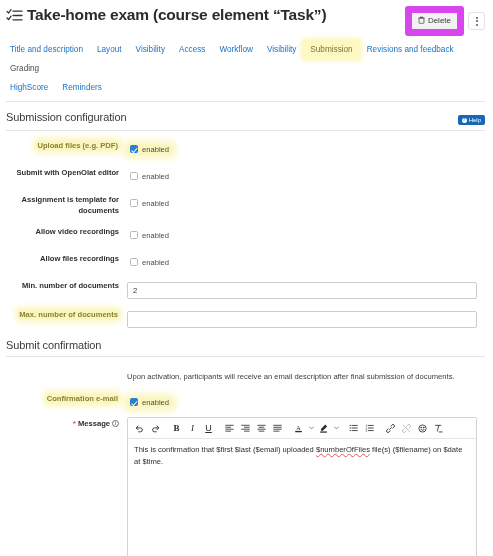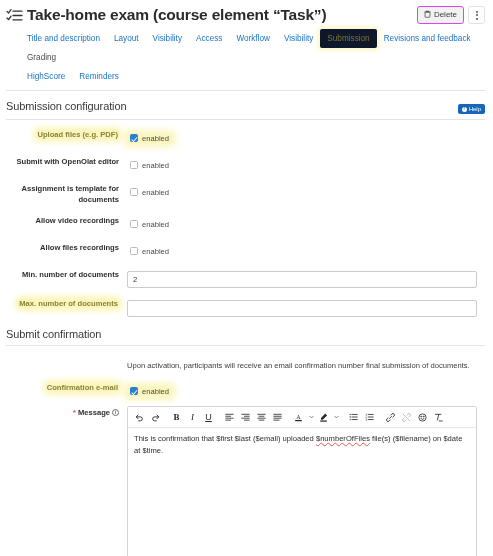--- a/index.html
+++ b/index.html
@@ -21,44 +21,44 @@
   .title-wrap { display: flex; align-items: center; flex: 1; min-width: 0; }
   .task-icon { width: 17px; height: 17px; flex: none; margin-right: 4px; color: #333; }
   .page-title {
     font-size: 15.5px; font-weight: bold; color: #2b2b2b;
     letter-spacing: -0.2px; white-space: nowrap;
     line-height: 20px;
   }
   .header-actions { display: flex; align-items: center; gap: 4px; margin-top: 1px; }
   .btn-delete {
     display: inline-flex; align-items: center; gap: 3px;
-    background: #f2f2f2; border: 1px solid #d946ef; border-radius: 3px;
+    background: #f2f2f2; border: 7px solid #d946ef; border-radius: 3px;
     font-size: 8px; color: #3a3a3a; padding: 3px 6px; cursor: pointer;
     line-height: 1; white-space: nowrap;
   }
   .btn-delete svg { width: 7px; height: 8px; }
   .btn-kebab {
     background: #fff; border: 1px solid #e2e2e2; border-radius: 3px;
     width: 17px; height: 18px; cursor: pointer;
     display: flex; flex-direction: column; align-items: center;
     justify-content: center; gap: 1.5px;
   }
   .btn-kebab i { width: 2px; height: 2px; background: #555; border-radius: 50%; display:block; }
 
   
-  .tabs-area { padding: 4px 8px 0 20px; }
+  .tabs-area { padding: 4px 8px 0 3px; }
   .tab-row { display: flex; flex-wrap: wrap; align-items: center; }
   .tab {
     font-size: 8.2px; color: #1a72c4; padding: 3px 7px;
     cursor: pointer; white-space: nowrap; line-height: 13px;
     border-radius: 2px;
   }
   .tab.inactive-plain { color: #4c4c4c; cursor: pointer; }
   .tab.active {
-    background: #0f172a; color: #7a7435;
+    background: #fef9c3; color: #7a7435;
     box-shadow: 0 0 5px 2px #fbf6bd;
   }
   .tabs-divider { height: 1px; background: #e4e4e4; margin: 4px 8px 0 6px; }
 
   
   .section {
     display: flex; align-items: flex-start; justify-content: space-between;
     padding: 9px 8px 0 6px;
   }
   .section-title { font-size: 11px; color: #3b3b3b; font-weight: normal; letter-spacing: -0.1px; }
@@ -260,21 +260,21 @@
   <div class="section" style="padding-top:2px;">
     <div class="section-title">Submit confirmation</div>
   </div>
   <div class="section-rule"></div>
 
   <div class="form" style="padding-top:14px;">
 
     <div class="frow">
       <div class="flabel"></div>
       <div class="fctrl">
-        <div class="helptext">Upon activation, participants will receive an email confirmation number final submission of documents.</div>
+        <div class="helptext">Upon activation, participants will receive an email description after final submission of documents.</div>
       </div>
     </div>
 
     <div class="frow" style="margin-bottom:7px;">
       <div class="flabel">
         <span class="hl">Confirmation e-mail</span>
       </div>
       <div class="fctrl">
         <label class="cbwrap hl">
           <span class="cbox checked"></span>

